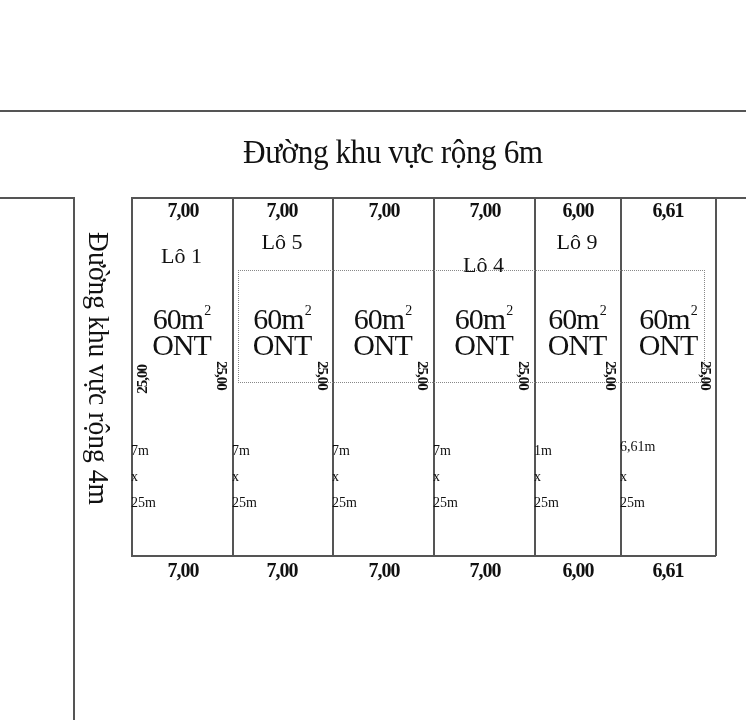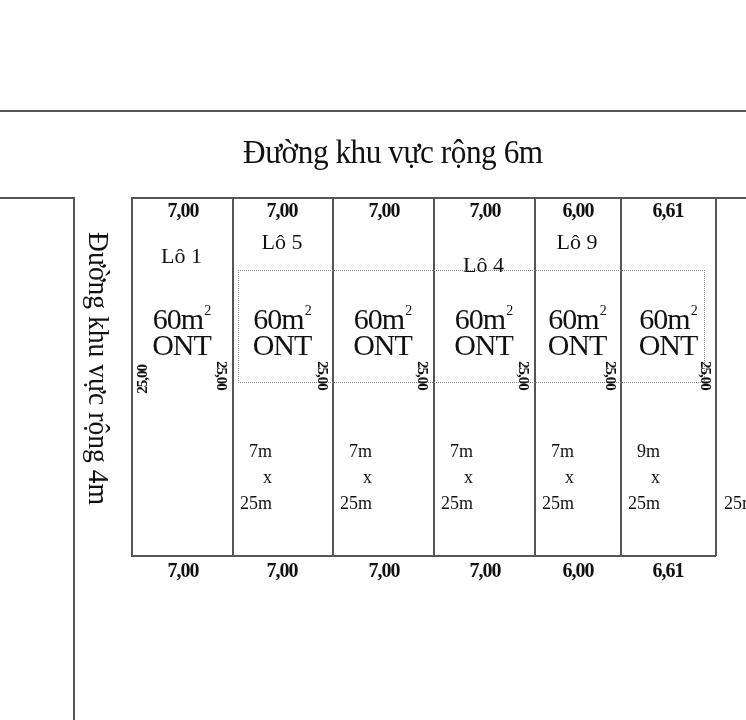--- a/index.html
+++ b/index.html
@@ -10,21 +10,21 @@
            white-space:nowrap; line-height:40px; transform:scaleX(0.92); transform-origin:left top; }
   .side-road { position:absolute; left:82px; top:232px; font-size:30px; line-height:34px;
                writing-mode:vertical-rl; white-space:nowrap; transform:scaleY(0.92); transform-origin:top left; }
   .lot { position:absolute; top:197px; height:359px; box-sizing:border-box; }
   .dim { position:absolute; font-size:20px; font-weight:bold; letter-spacing:-1px; white-space:nowrap;
          transform:translateX(-50%); transform-origin:center; }
   .lotname { position:absolute; width:100%; text-align:center; font-size:22px; white-space:nowrap; }
   .area { position:absolute; width:100%; text-align:center; font-size:30px; line-height:32px; letter-spacing:-1px; white-space:nowrap; }
   .area sup { font-size:14px; vertical-align:14px; margin-left:1px; }
   .use { position:absolute; width:100%; text-align:center; font-size:30px; line-height:32px; letter-spacing:-1px; white-space:nowrap; }
-  .size { position:absolute; width:100%; text-align:right; font-size:18px; line-height:24px; white-space:nowrap;margin-left:40px; }
+  .size { position:absolute; width:100%; text-align:left; font-size:14px; line-height:24px; white-space:nowrap; }
   .vdim { position:absolute; font-size:15px; font-weight:bold; letter-spacing:-1px; white-space:nowrap;
           writing-mode:vertical-rl; }
   .dotted { position:absolute; left:238px; top:270px; width:467px; height:113px;
             border:1px dotted #888; box-sizing:border-box; }
 </style>
 </head>
 <body>
 
 <div class="line" style="left:0;top:110px;width:746px;height:1.5px;"></div>
 <div class="line" style="left:716px;top:197px;width:30px;height:1.5px;"></div>
@@ -93,27 +93,28 @@
   <div class="size" style="top:294px;">25m</div>
   <div class="dim" style="left:52px;top:362px;">7,00</div>
 </div>
 
 <div class="lot" style="left:534px;width:86px;">
   <div class="dim" style="left:44px;top:2px;">6,00</div>
   <div class="lotname" style="top:32px;">Lô 9</div>
   <div class="area" style="top:98px;"><span>60m</span><sup>2</sup></div>
   <div class="use" style="top:132px;">ONT</div>
   <div class="vdim" style="left:68px;top:164px;">25,00</div>
-  <div class="size" style="top:242px;">9m</div>
+  <div class="size" style="top:242px;">1m</div>
   <div class="size" style="top:268px;">x</div>
   <div class="size" style="top:294px;">25m</div>
   <div class="dim" style="left:44px;top:362px;">6,00</div>
 </div>
 
 <div class="lot" style="left:620px;width:96px;">
   <div class="dim" style="left:48px;top:2px;">6,61</div>
   <div class="area" style="top:98px;"><span>60m</span><sup>2</sup></div>
   <div class="use" style="top:132px;">ONT</div>
   <div class="vdim" style="left:77px;top:164px;">25,00</div>
+  <div class="size" style="top:238px;">6,61m</div>
   <div class="size" style="top:268px;">x</div>
   <div class="size" style="top:294px;">25m</div>
   <div class="dim" style="left:48px;top:362px;">6,61</div>
 </div>
 
 </body></html>

